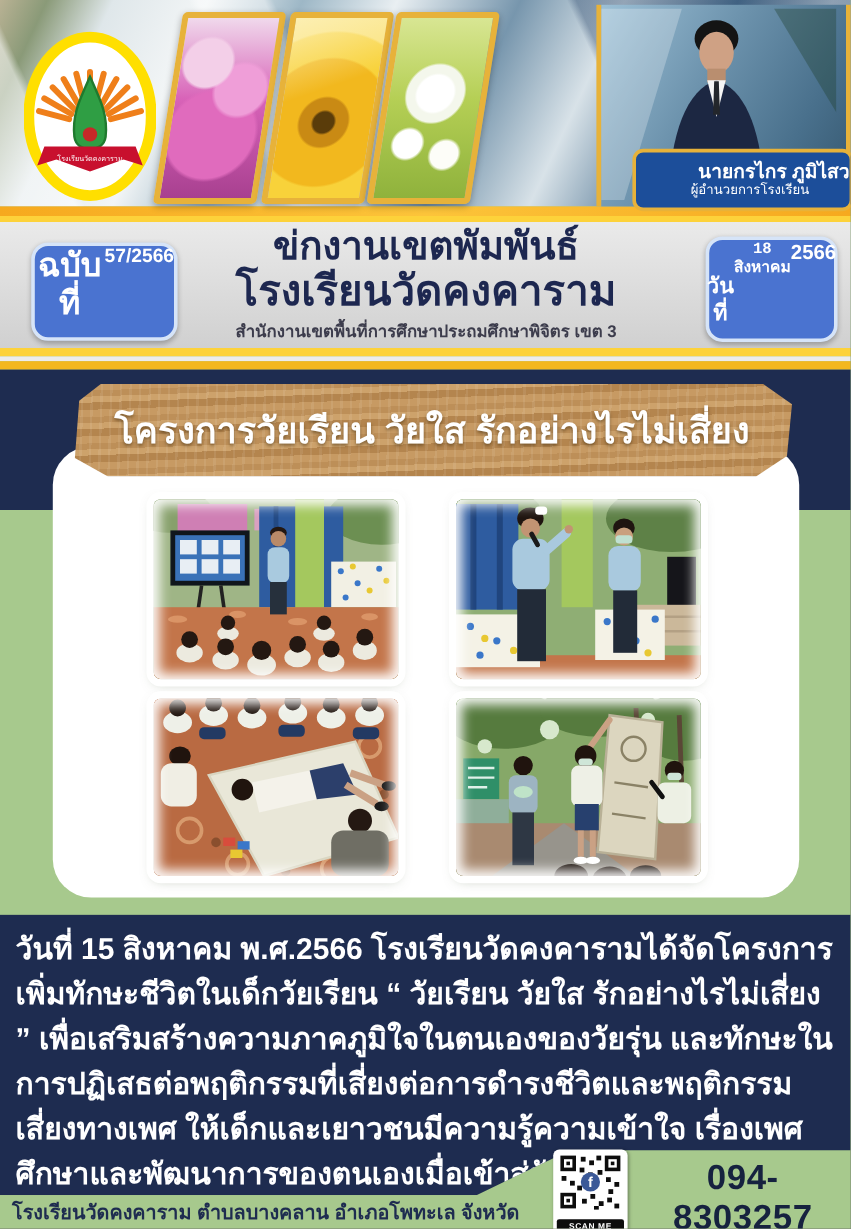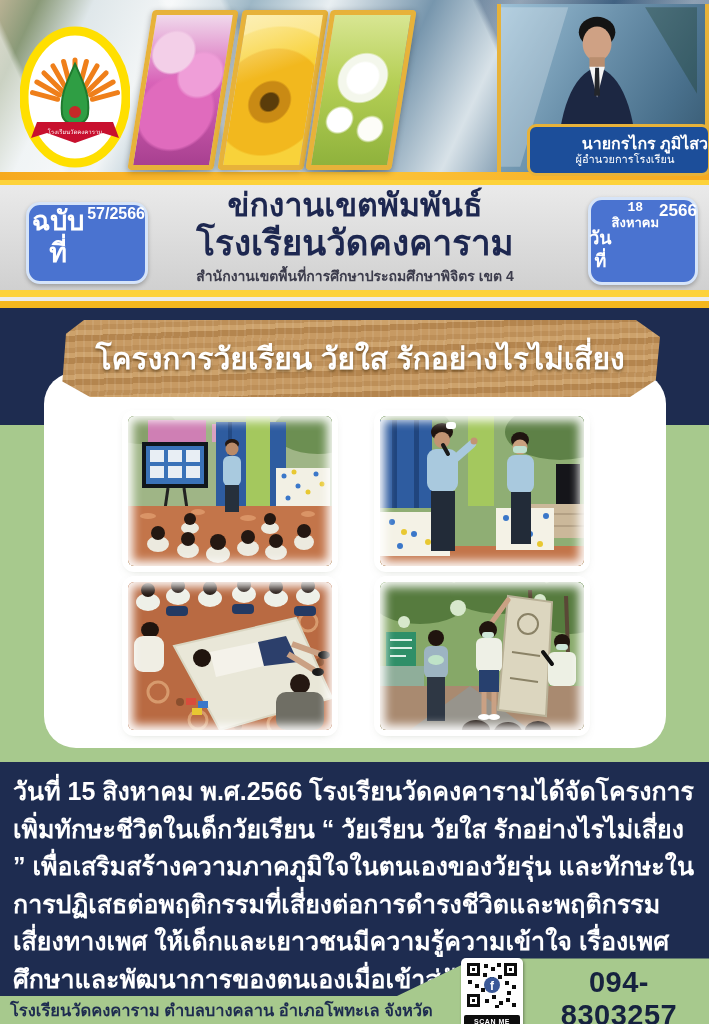--- a/index.html
+++ b/index.html
@@ -156,21 +156,21 @@
 
   <div class="strip-orange"></div>
   <div class="banner">
     <div class="blue-box issue-box">
       <div class="l1">ฉบับที่</div>
       <div class="l2">57/2566</div>
     </div>
     <div class="banner-c">
       <div class="t1">ข่กงานเขตพัมพันธ์</div>
       <div class="t2">โรงเรียนวัดคงคาราม</div>
-      <div class="sub">สำนักงานเขตพื้นที่การศึกษาประถมศึกษาพิจิตร เขต 4</div>
+      <div class="sub">สำนักงานเขตพื้นที่การศึกษาประถมศึกษาพิจิตร เขต 3</div>
     </div>
     <div class="blue-box date-box">
       <div class="d1">วันที่</div>
       <div class="d2">18 สิงหาคม</div>
       <div class="d3">2566</div>
     </div>
   </div>
   <div class="b-line1"></div>
   <div class="b-line2"></div>
   <div class="b-line3"></div>

